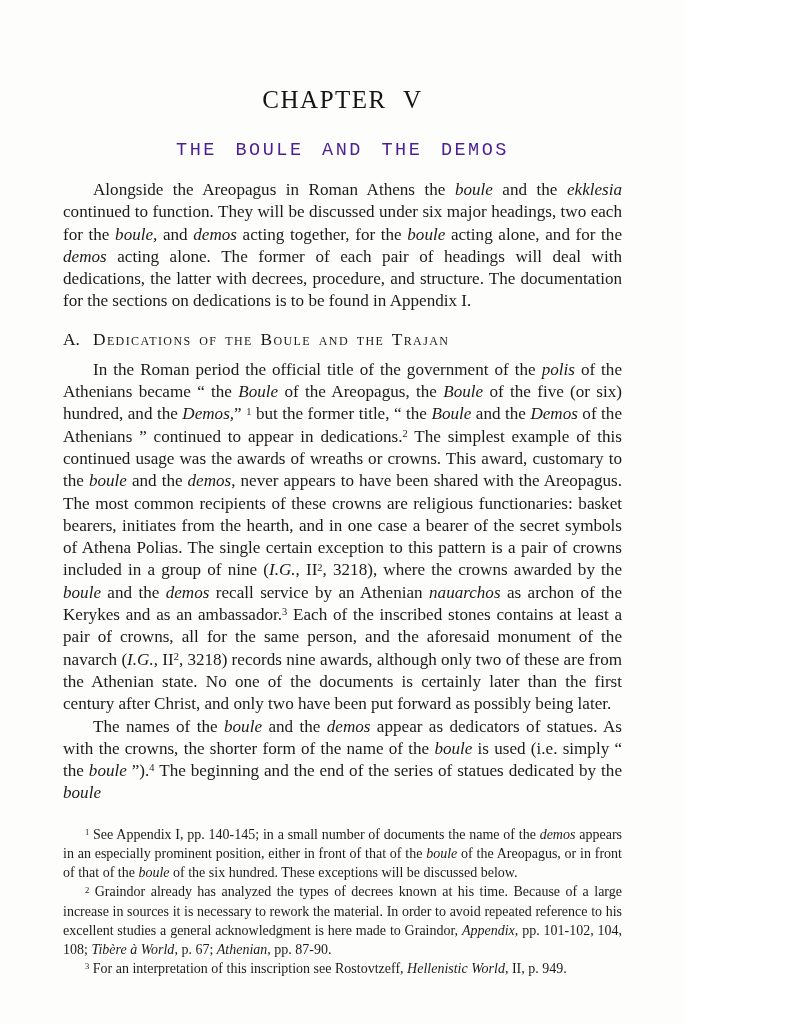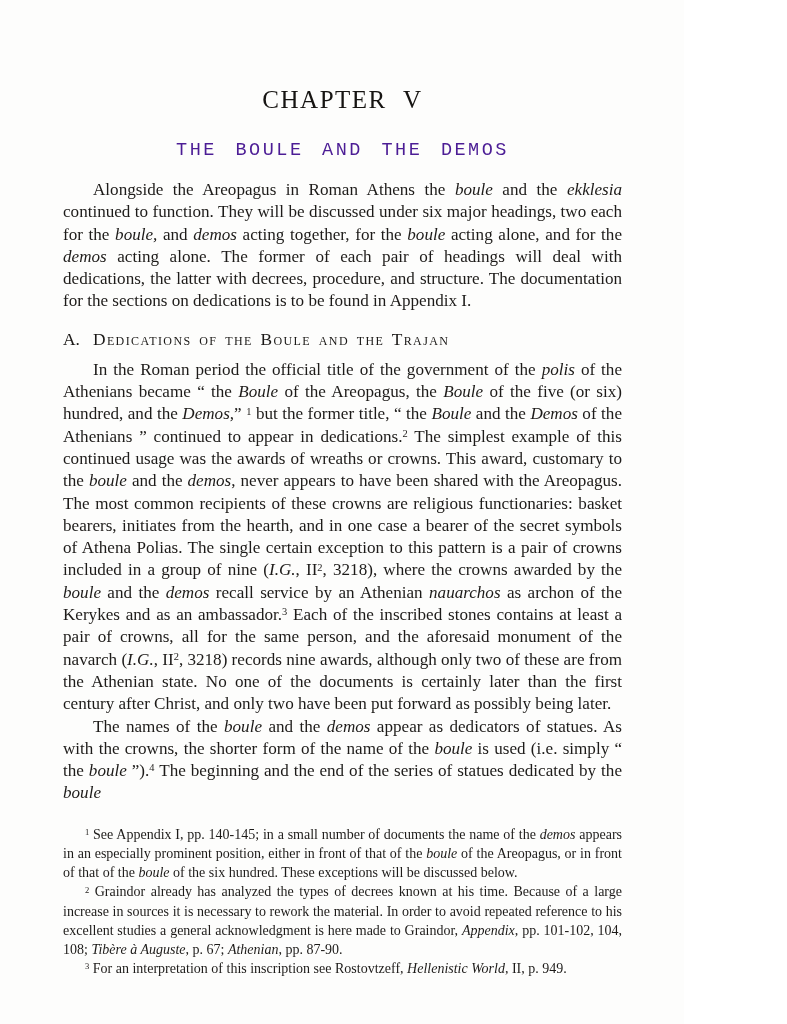--- a/index.html
+++ b/index.html
@@ -97,17 +97,17 @@
     </div>
 
     <p>In the Roman period the official title of the government of the <i>polis</i> of the Athenians became “ the <i>Boule</i> of the Areopagus, the <i>Boule</i> of the five (or six) hundred, and the <i>Demos,</i>” <sup>1</sup> but the former title, “ the <i>Boule</i> and the <i>Demos</i> of the Athenians ” continued to appear in dedications.<sup>2</sup> The simplest example of this continued usage was the awards of wreaths or crowns. This award, customary to the <i>boule</i> and the <i>demos</i>, never appears to have been shared with the Areopagus. The most common recipients of these crowns are religious functionaries: basket bearers, initiates from the hearth, and in one case a bearer of the secret symbols of Athena Polias. The single certain exception to this pattern is a pair of crowns included in a group of nine (<i>I.G.</i>, II<sup>2</sup>, 3218), where the crowns awarded by the <i>boule</i> and the <i>demos</i> recall service by an Athenian <i>nauarchos</i> as archon of the Kerykes and as an ambassador.<sup>3</sup> Each of the inscribed stones contains at least a pair of crowns, all for the same person, and the aforesaid monument of the navarch (<i>I.G.</i>, II<sup>2</sup>, 3218) records nine awards, although only two of these are from the Athenian state. No one of the documents is certainly later than the first century after Christ, and only two have been put forward as possibly being later.</p>
 
     <p>The names of the <i>boule</i> and the <i>demos</i> appear as dedicators of statues. As with the crowns, the shorter form of the name of the <i>boule</i> is used (i.e. simply “ the <i>boule</i> ”).<sup>4</sup> The beginning and the end of the series of statues dedicated by the <i>boule</i></p>
 
   </div>
 
   <div class="footnotes">
     <p><sup>1</sup> See Appendix I, pp. 140-145; in a small number of documents the name of the <i>demos</i> appears in an especially prominent position, either in front of that of the <i>boule</i> of the Areopagus, or in front of that of the <i>boule</i> of the six hundred. These exceptions will be discussed below.</p>
-    <p><sup>2</sup> Graindor already has analyzed the types of decrees known at his time. Because of a large increase in sources it is necessary to rework the material. In order to avoid repeated reference to his excellent studies a general acknowledgment is here made to Graindor, <i>Appendix</i>, pp. 101-102, 104, 108; <i>Tibère à Auguste</i>, p. 67; <i>Athenian</i>, pp. 87-90.</p>
+    <p><sup>2</sup> Graindor already has analyzed the types of decrees known at his time. Because of a large increase in sources it is necessary to rework the material. In order to avoid repeated reference to his excellent studies a general acknowledgment is here made to Graindor, <i>Appendix</i>, pp. 101-102, 104, 108; <i>Tibère à World</i>, p. 67; <i>Athenian</i>, pp. 87-90.</p>
     <p><sup>3</sup> For an interpretation of this inscription see Rostovtzeff, <i>Hellenistic World</i>, II, p. 949.</p>
   </div>
 
 </div>
 
 </body></html>

